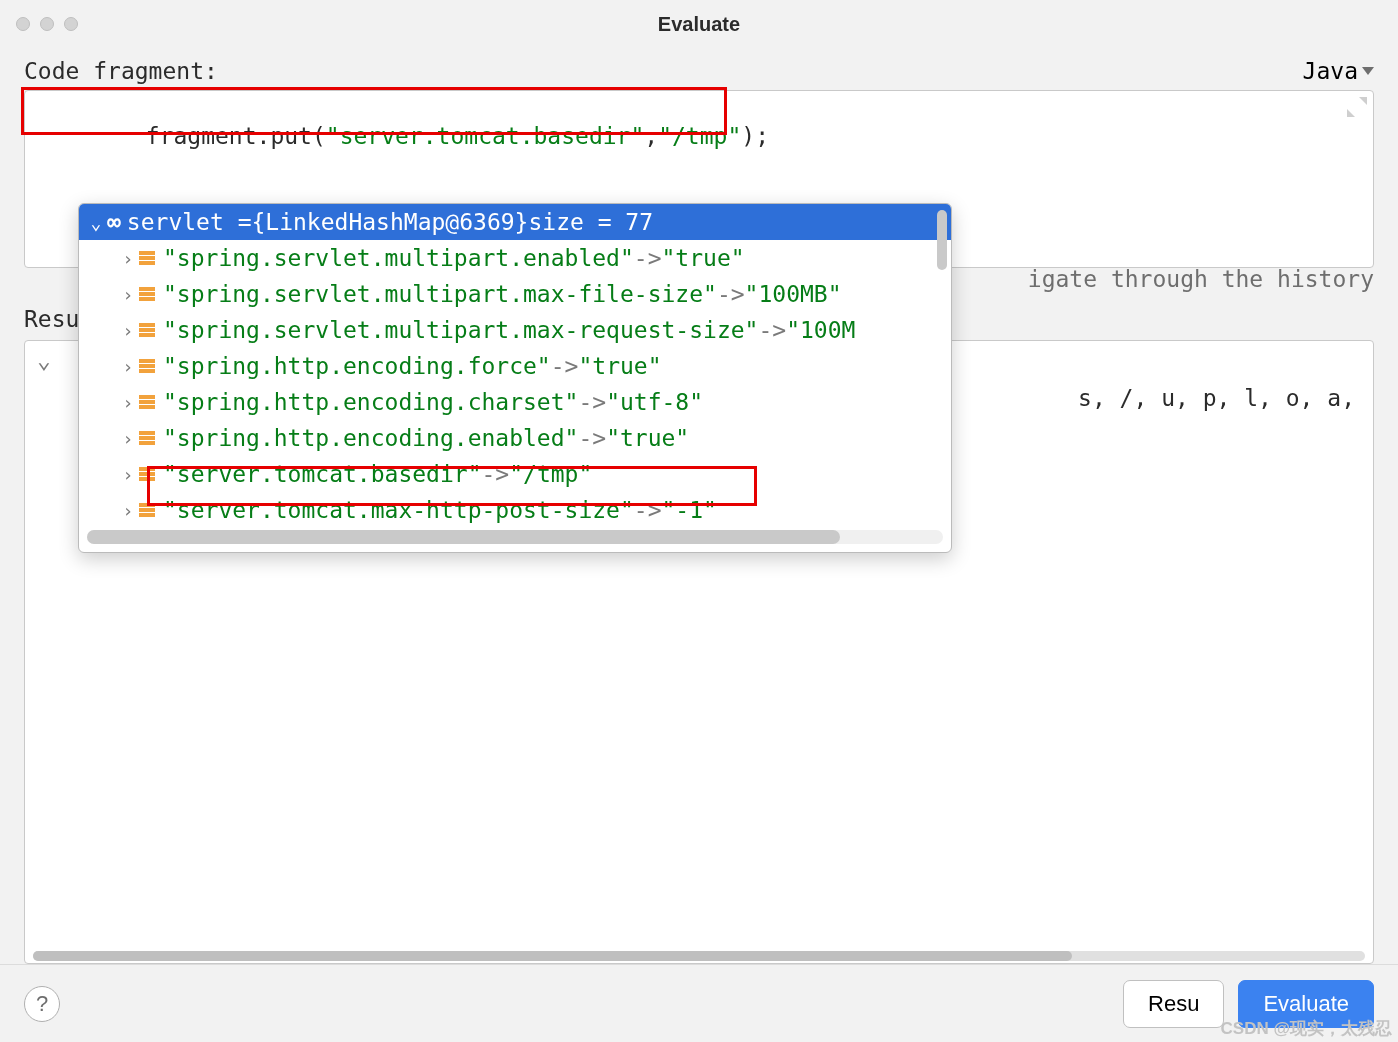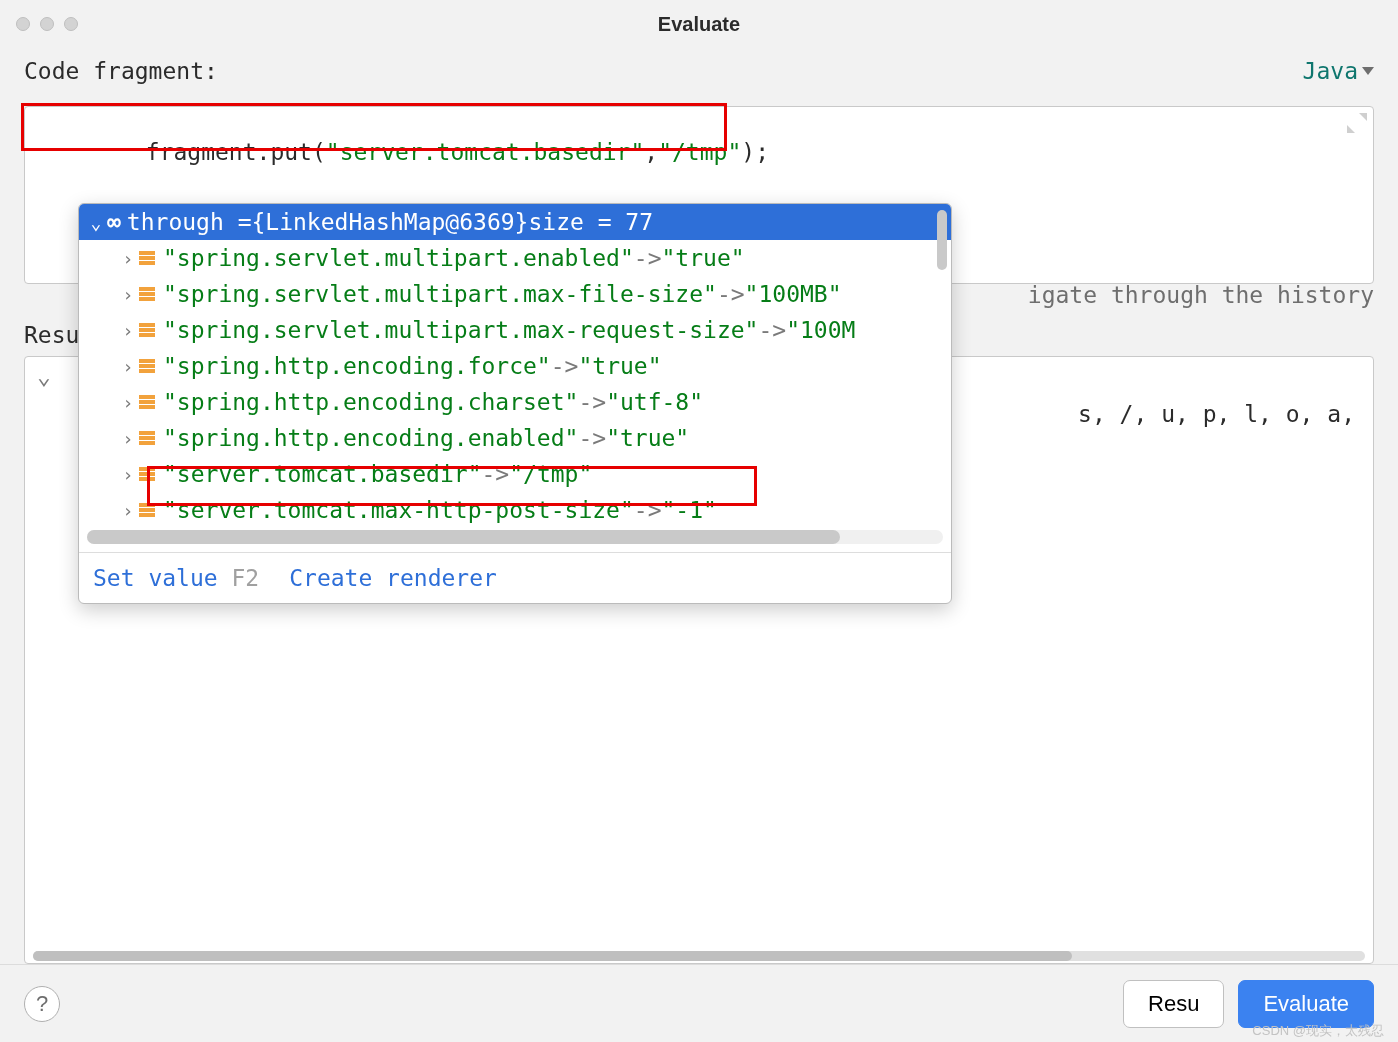--- a/index.html
+++ b/index.html
@@ -32,23 +32,23 @@
   background: #d3d3d3; border: 0.5px solid #bfbfbf;
 }
 .title {
   position: absolute; left: 0; right: 0; text-align: center;
   font-weight: 600; font-size: 20px; color: #2b2b2b;
 }
 .content { padding: 10px 24px 0 24px; flex: 1; display: flex; flex-direction: column; position: relative; }
 .row-label {
   display: flex; justify-content: space-between; align-items: flex-end;
   font-family: "Menlo","Consolas",monospace; font-size: 23px; color: #2b2b2b;
-  margin-bottom: 22px;
-}
-.lang-dd { color: #0f766e; display: flex; align-items: center; gap: 2px; }
+  margin-bottom: 6px;
+}
+.lang-dd { color: #000000; display: flex; align-items: center; gap: 2px; }
 .code-input-wrap {
   background: #fff; border: 1px solid #c9c9c9; border-radius: 4px;
   position: relative; height: 178px;
 }
 .code-input {
   font-family: "Menlo","Consolas",monospace; font-size: 23px;
   padding: 6px 10px; white-space: pre; overflow: hidden;
 }
 .red-box1 {
   position: absolute; border: 3px solid #e60000; pointer-events: none;
@@ -132,21 +132,21 @@
 }
 .spacer { flex: 1; }
 .btn {
   font-family: -apple-system, sans-serif; font-size: 22px;
   padding: 10px 24px; border-radius: 7px; border: 1px solid #c0c0c0;
   background: #fff;
 }
 .btn.primary { background: #3b82f0; color: #fff; border-color: #3b82f0; }
 
 .watermark {
-  position: absolute; right: 14px; bottom: 2px; font-size: 13px; color: #c3c3c3;
+  position: absolute; right: 6px; bottom: 2px; font-size: 17px; color: #c3c3c3; font-weight: bold;
 }
 
 
 .c-method { color: #2b2b2b; }
 .c-str { color: #067d17; }
 .c-punc { color: #2b2b2b; }
 
 .triangle-down {
   display: inline-block; width: 0; height: 0;
   border-left: 6px solid transparent; border-right: 6px solid transparent;
@@ -197,21 +197,21 @@
       <div class="collapse-icon"></div>
       <div class="red-box1" style="left:-4px; top:-4px; width:706px; height:48px;"></div>
     </div>
 
     <div class="popup">
       <div class="popup-body">
         <div class="tree">
           <div class="tree-row sel">
             <span class="exp">⌄</span>
             <span class="ic-inf">∞</span>
-            <span>through = </span>
+            <span>servlet = </span>
               <span>{LinkedHashMap@6369}</span>
               <span>  size = 77</span>
           </div>
           <div id="entries">
               <div class="tree-row tree-child">
                 <span class="exp">›</span>
                 <span class="ic-map">
                   <svg width="16" height="16" viewBox="0 0 16 16">
                     <rect y="1" width="16" height="4" fill="#f2a23c"></rect>
                     <rect y="6" width="16" height="4" fill="#f2a23c"></rect>
@@ -314,27 +314,20 @@
                 <span class="k-str">"-1"</span>
               </div>
             </div>
         </div>
         <div class="popup-vscroll"></div>
         <div class="red-box2" style="left:68px; top:262px; width:610px; height:40px;"></div>
       </div>
       <div class="popup-hscroll">
         <div class="track"></div>
           <div class="thumb"></div>
-      </div>
-      <div class="popup-footer">
-        <span>
-          <span class="link">Set value</span>
-          <span class="shortcut">F2</span>
-        </span>
-        <span class="link">Create renderer</span>
       </div>
     </div>
 
     <div class="hint">igate through the history</div>
 
     <div class="result-label">Resu</div>
 
     <div class="result-wrap">
       <div class="result-row">
         <span class="chev">⌄</span>

